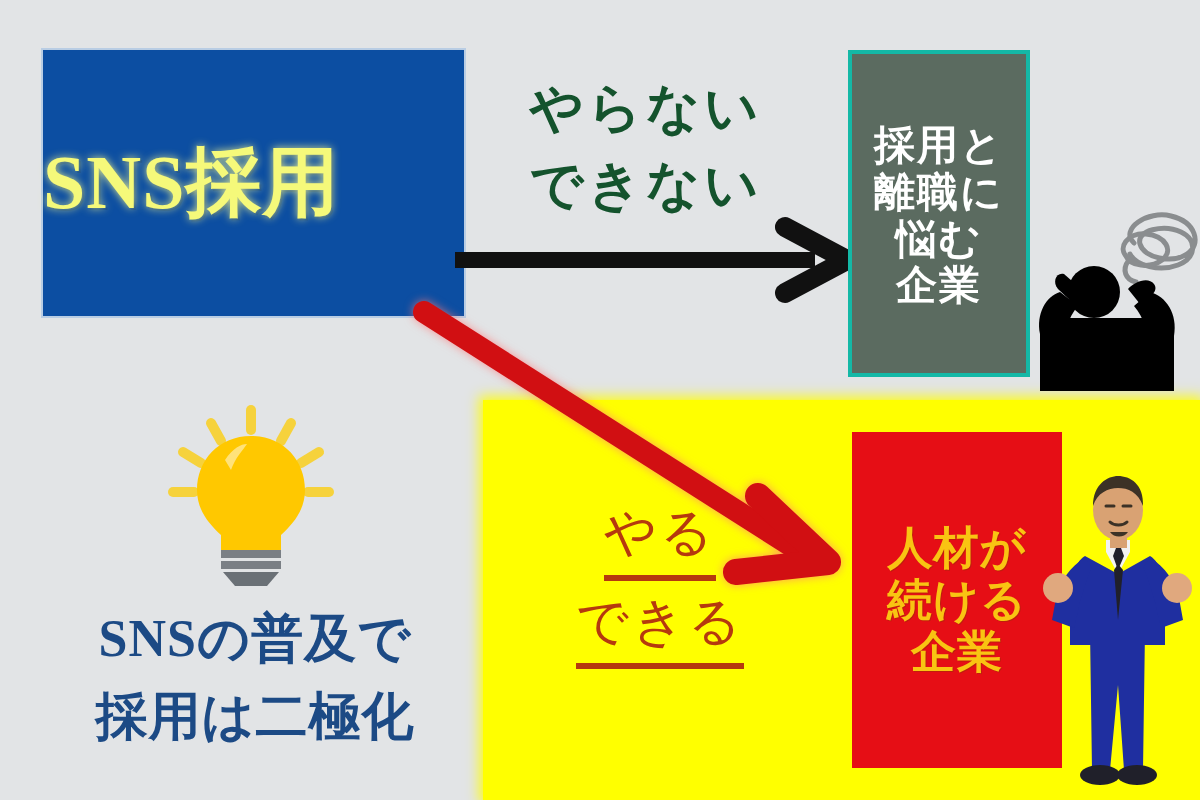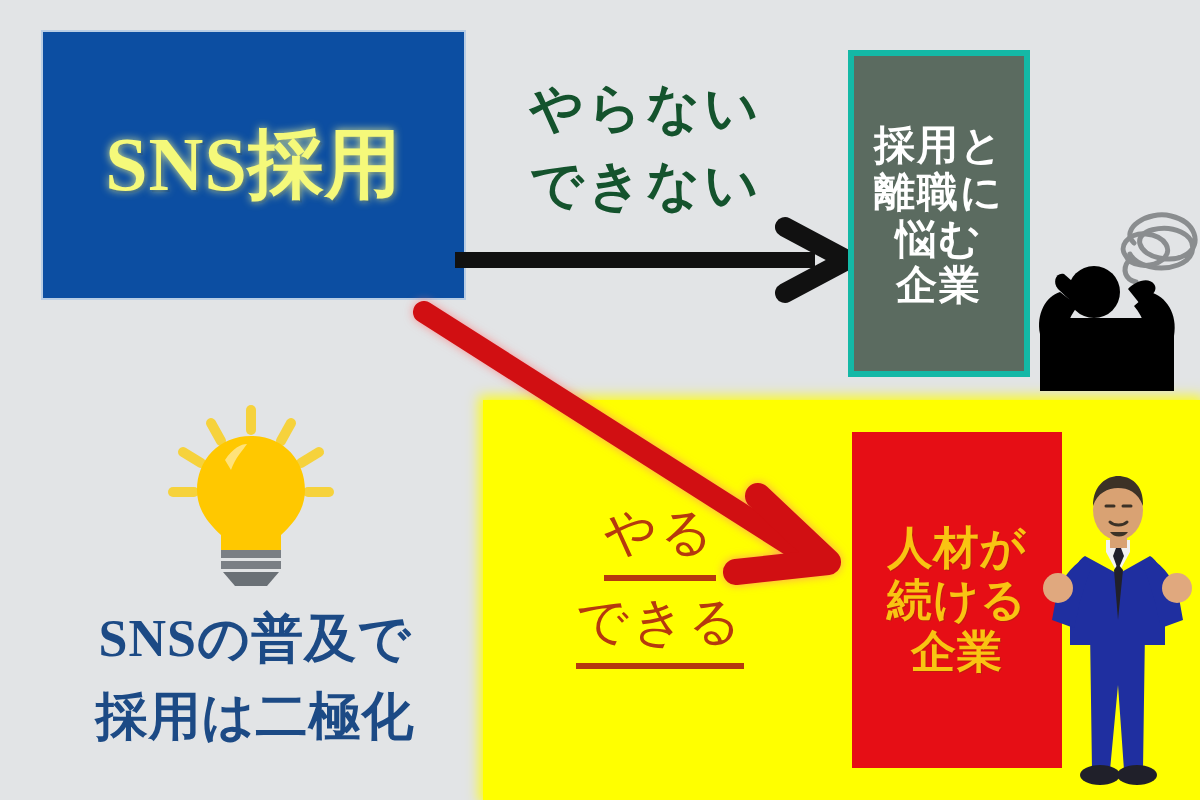--- a/index.html
+++ b/index.html
@@ -25,49 +25,49 @@
     width: 717px;
     height: 400px;
     background: #ffff00;
     box-shadow: 0 0 12px 4px rgba(255,255,0,0.85);
   }
 
   
   .blue-box {
     position: absolute;
     left: 41px;
-    top: 30px;
+    top: 48px;
     width: 425px;
     height: 270px;
     background: #0c4ea2;
     border: 2px solid #b9cde4;
     box-sizing: border-box;
     display: flex;
     align-items: center;
-    justify-content: center;
+    justify-content: flex-start;
   }
   .blue-box-label {
     font-family: "Liberation Serif", "DejaVu Serif", serif;
     font-size: 76px;
     font-weight: 700;
     color: #f5f97a;
     letter-spacing: 1px;
     text-shadow: 0 0 8px rgba(255,255,140,0.85), 2px 2px 0 rgba(0,0,0,0.12);
     white-space: nowrap;
   }
 
   
   .green-box {
     position: absolute;
     left: 848px;
     top: 50px;
     width: 182px;
     height: 327px;
     background: #5b6b60;
-    border: 6px solid #14b8a6;
+    border: 4px solid #14b8a6;
     box-sizing: border-box;
     display: flex;
     flex-direction: column;
     align-items: center;
     justify-content: center;
     padding-top: 4px;
   }
   .green-box-line {
     font-family: "Liberation Serif", "DejaVu Serif", serif;
     font-size: 41px;

